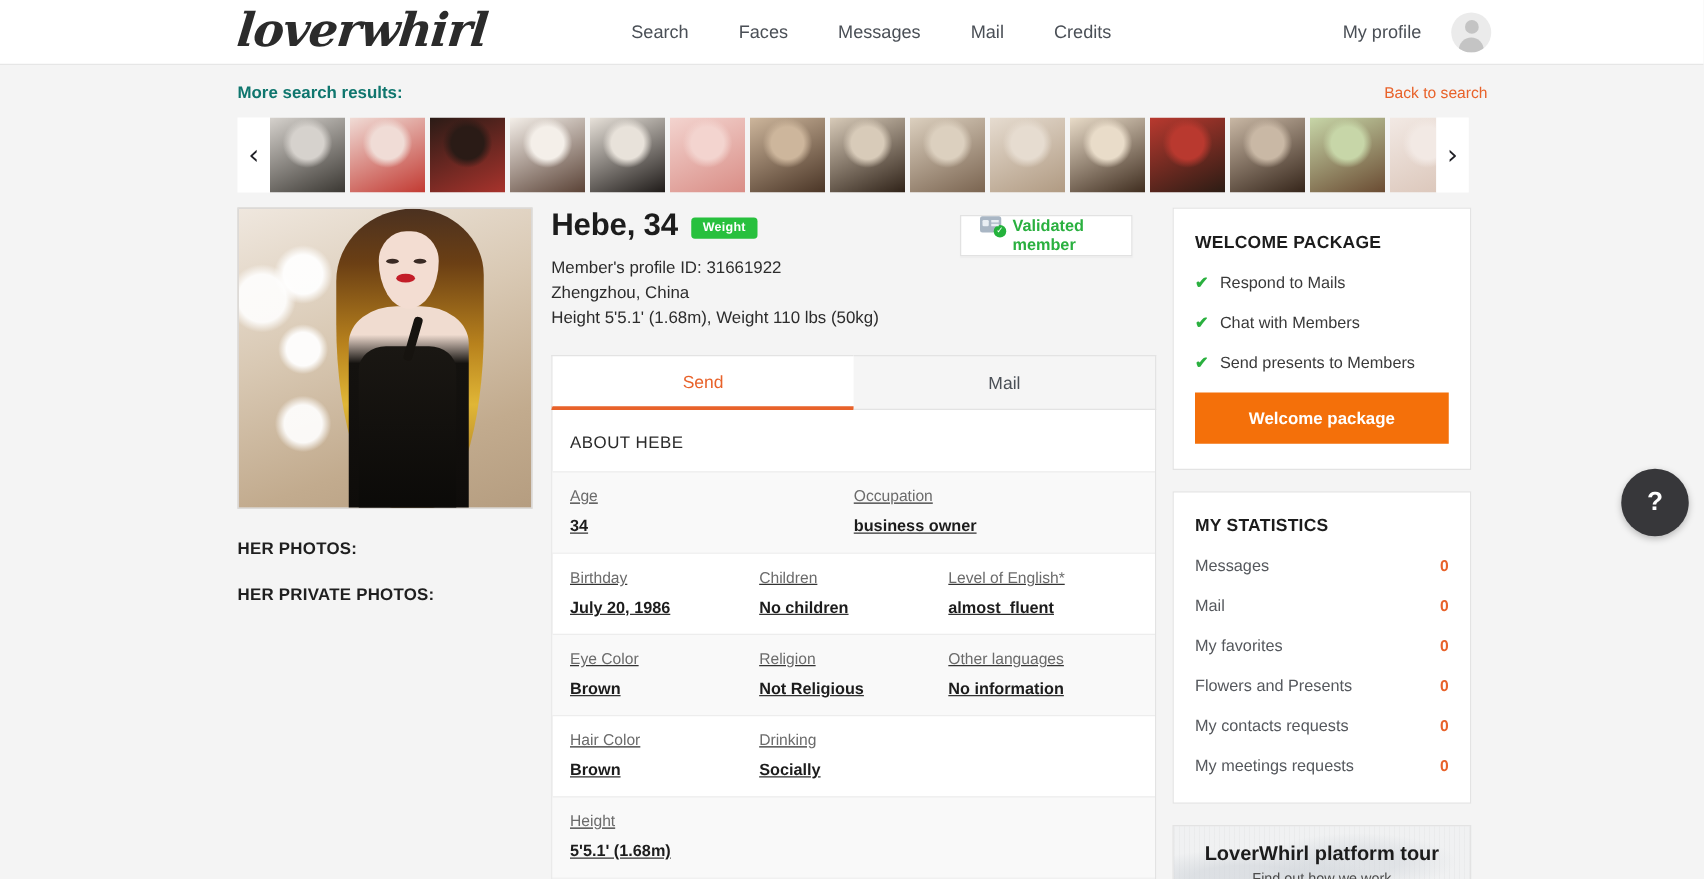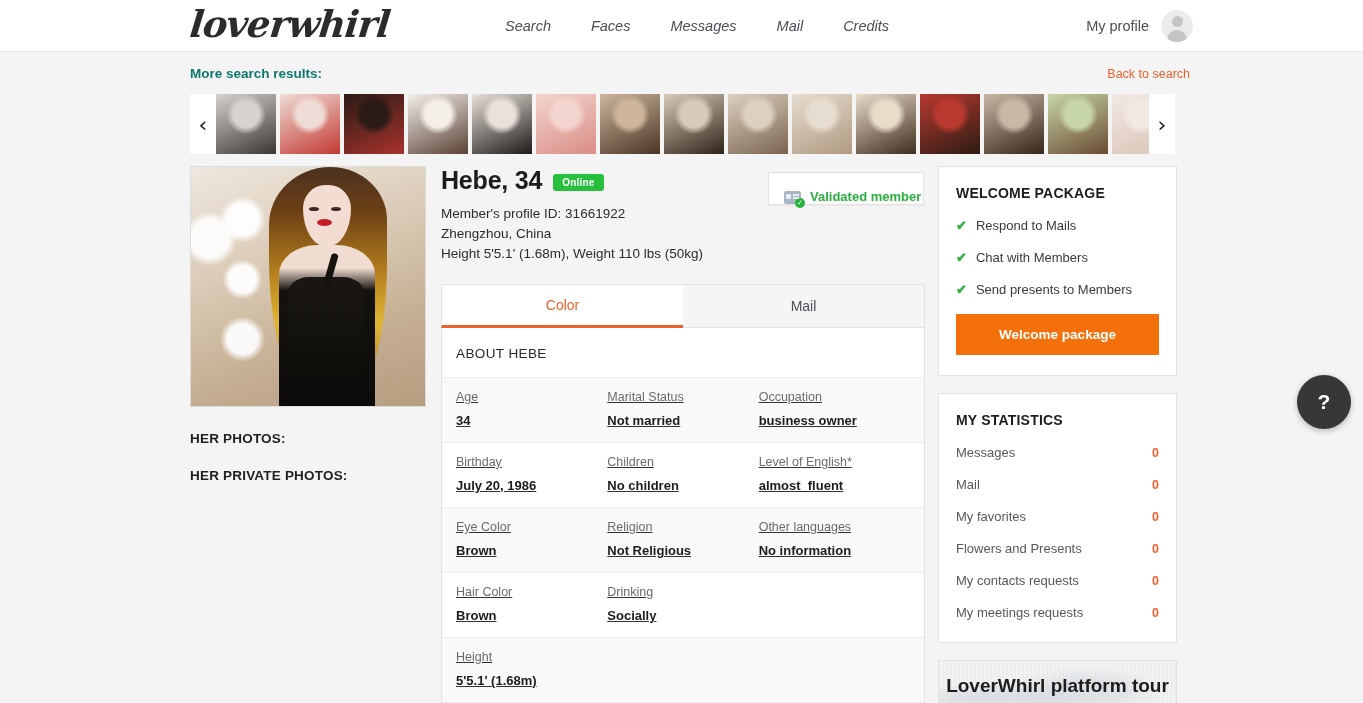--- a/index.html
+++ b/index.html
@@ -37,28 +37,27 @@
     left: 505px;
     display: flex;
     gap: 40px;
     align-items: center;
     height: 52px;
   }
   .mainnav a {
     font-size: 14.5px;
     color: #4a4f56;
     text-decoration: none;
-    font-style: italic;
   }
   .profile-area {
     position: absolute;
     right: 170px;
     display: flex;
     align-items: center;
-    gap: 12px;
+    gap: 24px;
   }
   .profile-area .label { font-size: 14.5px; color: #4a4f56; }
   .avatar {
     width: 32px; height: 32px;
     border-radius: 50%;
     background: #ebebeb;
     position: relative;
     overflow: hidden;
   }
   .avatar::before {
@@ -231,25 +230,25 @@
   .meta-line {
     font-size: 13.5px;
     color: #2c2c2c;
     margin-top: 5px;
   }
   .meta-line.first { margin-top: 11px; }
 
   .validated {
     position: absolute;
     left: 327px; top: 6px;
-    width: 156px; height: 33px;
+    width: 138px; height: 33px;
     background: #fff;
     border: 1px solid #e2e2e2;
     display: flex;
-    align-items: flex-end;
+    align-items: flex-start;
     gap: 9px;
     padding-left: 15px;
     box-shadow: 0 1px 1px rgba(0,0,0,.03);
   }
   .id-icon {
     width: 17px; height: 13px;
     background: #a9b6c4;
     border-radius: 2px;
     position: relative;
     flex: 0 0 17px;
@@ -394,21 +393,21 @@
       radial-gradient(ellipse at 25% 60%, rgba(205,210,216,.55) 0 18%, rgba(0,0,0,0) 40%),
       radial-gradient(ellipse at 62% 40%, rgba(205,210,216,.45) 0 16%, rgba(0,0,0,0) 38%),
       repeating-linear-gradient(90deg, rgba(0,0,0,.025) 0 1px, rgba(0,0,0,0) 1px 4px),
       #f0f1f2;
     border: 1px solid #e3e3e3;
     padding: 14px 0 22px 0;
     text-align: center;
     cursor: pointer;
   }
   .tour-title {
-    font-size: 19px;
+    font-size: 16px;
     font-weight: 700;
     color: #1c1c1c;
   }
   .tour-sub {
     font-size: 11.5px;
     color: #4a4a4a;
     margin-top: 4px;
   }
 
   
@@ -486,49 +485,45 @@
       <div class="photo-lip"></div>
     </div>
     <div class="photos-label">HER PHOTOS:</div>
     <div class="photos-label second">HER PRIVATE PHOTOS:</div>
   </div>
 
   <div class="col-mid">
 
     <div class="name-row">
       <span class="profile-name">Hebe, 34</span>
-      <span class="online-badge">Online</span>
+      <span class="online-badge">Weight</span>
     </div>
     <div class="meta-line first">Member's profile ID: 31661922</div>
     <div class="meta-line">Zhengzhou, China</div>
     <div class="meta-line">Height 5'5.1' (1.68m), Weight 110 lbs (50kg)</div>
 
     <div class="validated">
       <span class="id-icon">
         <span class="id-check">✓</span>
       </span>
       <span class="vtext">Validated member</span>
     </div>
 
     <div class="tabs">
-      <div class="tab active">Color</div>
+      <div class="tab active">Send</div>
       <div class="tab">Mail</div>
     </div>
 
     <div class="about-panel">
       <div class="about-title">ABOUT HEBE</div>
       <div id="about-rows">
           <div class="info-row alt">
             <div class="info-cell">
               <div class="k">Age</div>
               <div class="v">34</div>
-            </div>
-            <div class="info-cell">
-              <div class="k">Marital Status</div>
-              <div class="v">Not married</div>
             </div>
             <div class="info-cell">
               <div class="k">Occupation</div>
               <div class="v">business owner</div>
             </div>
           </div>
           <div class="info-row">
             <div class="info-cell">
               <div class="k">Birthday</div>
               <div class="v">July 20, 1986</div>

